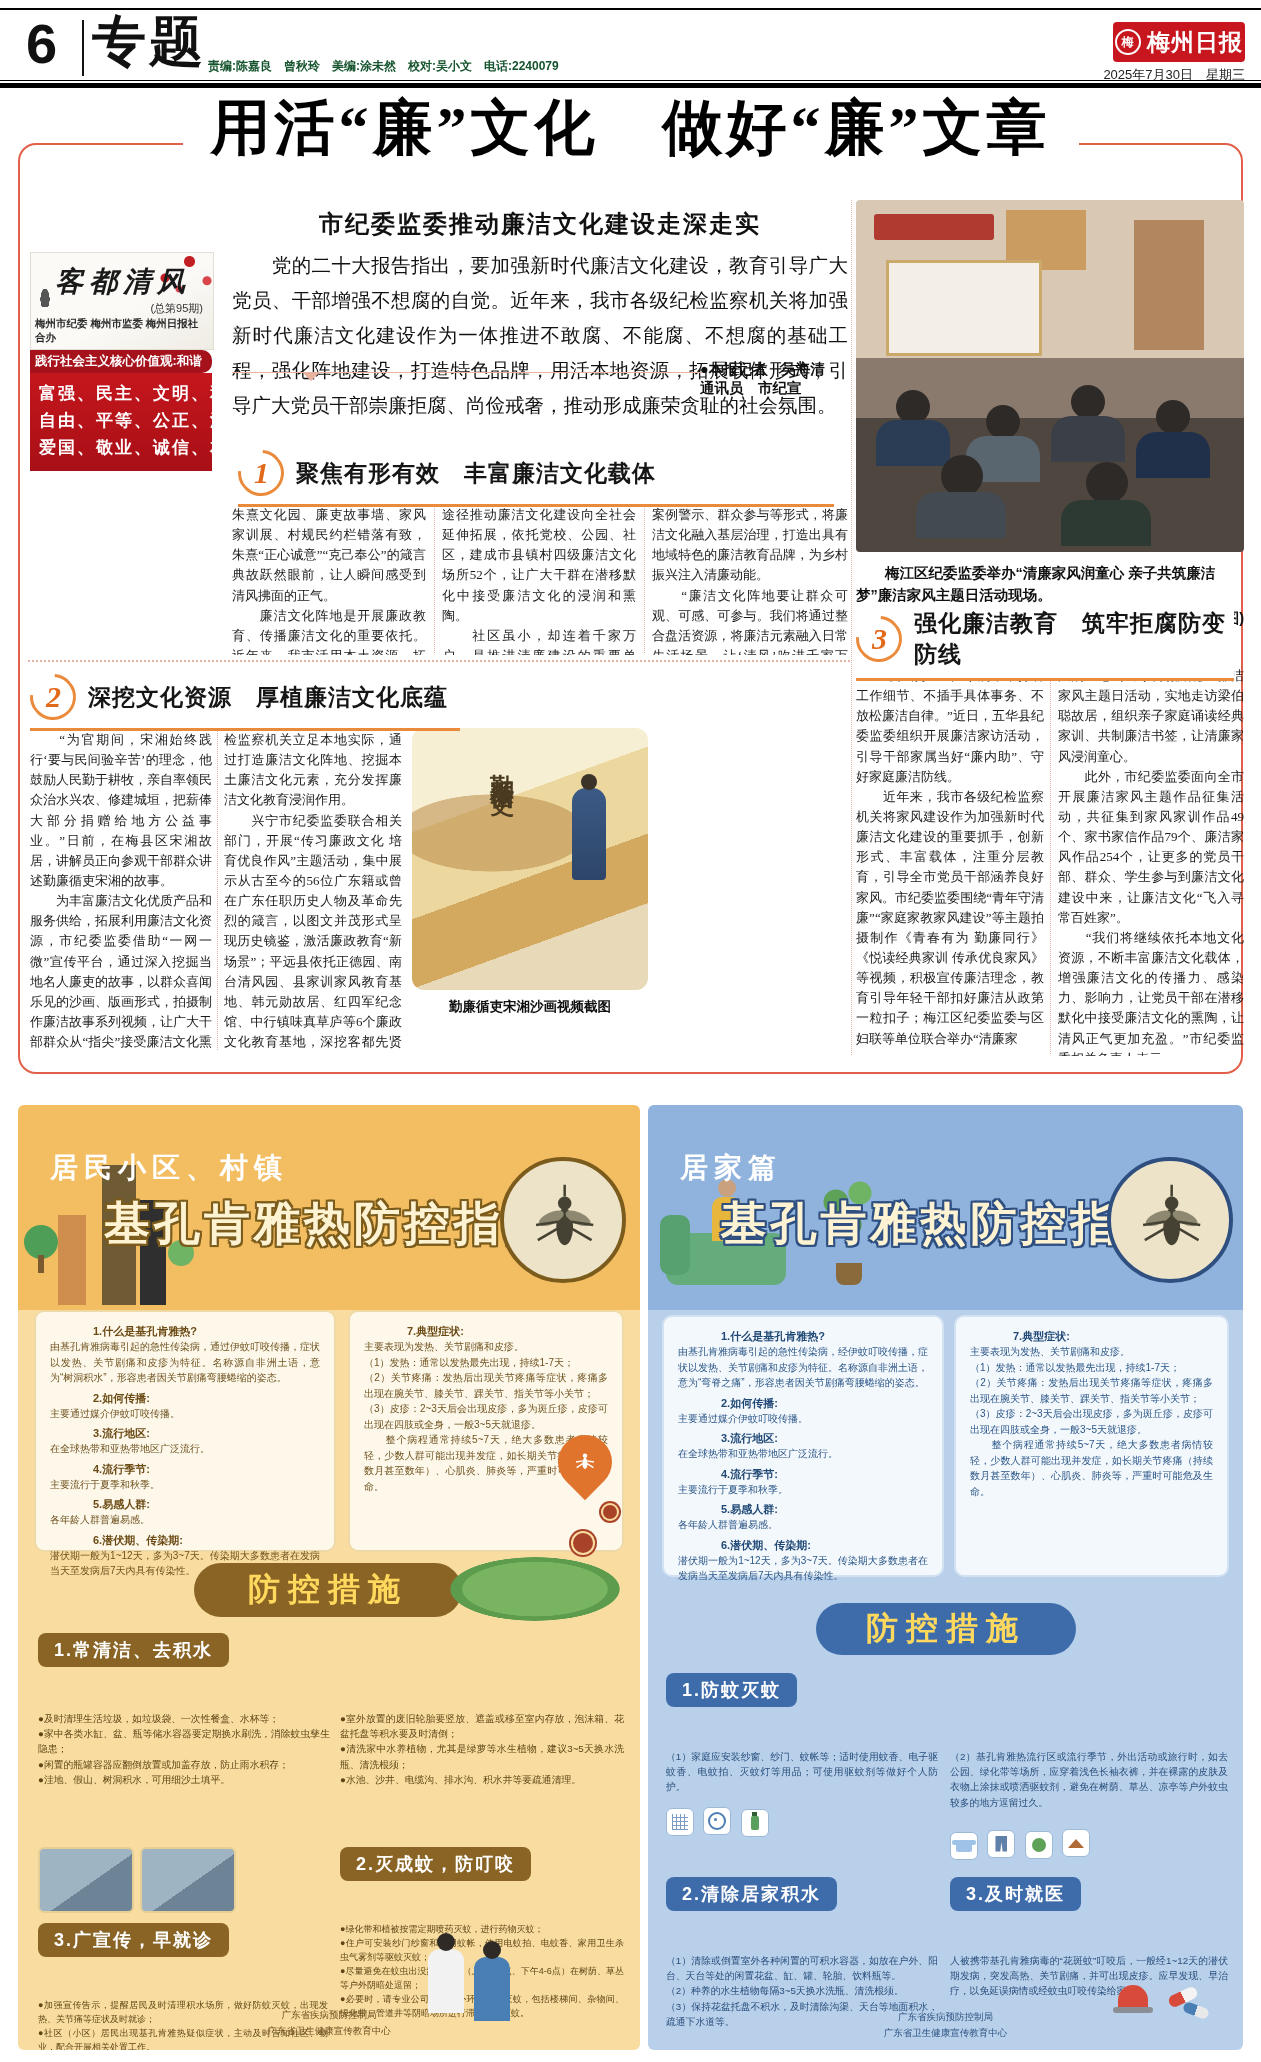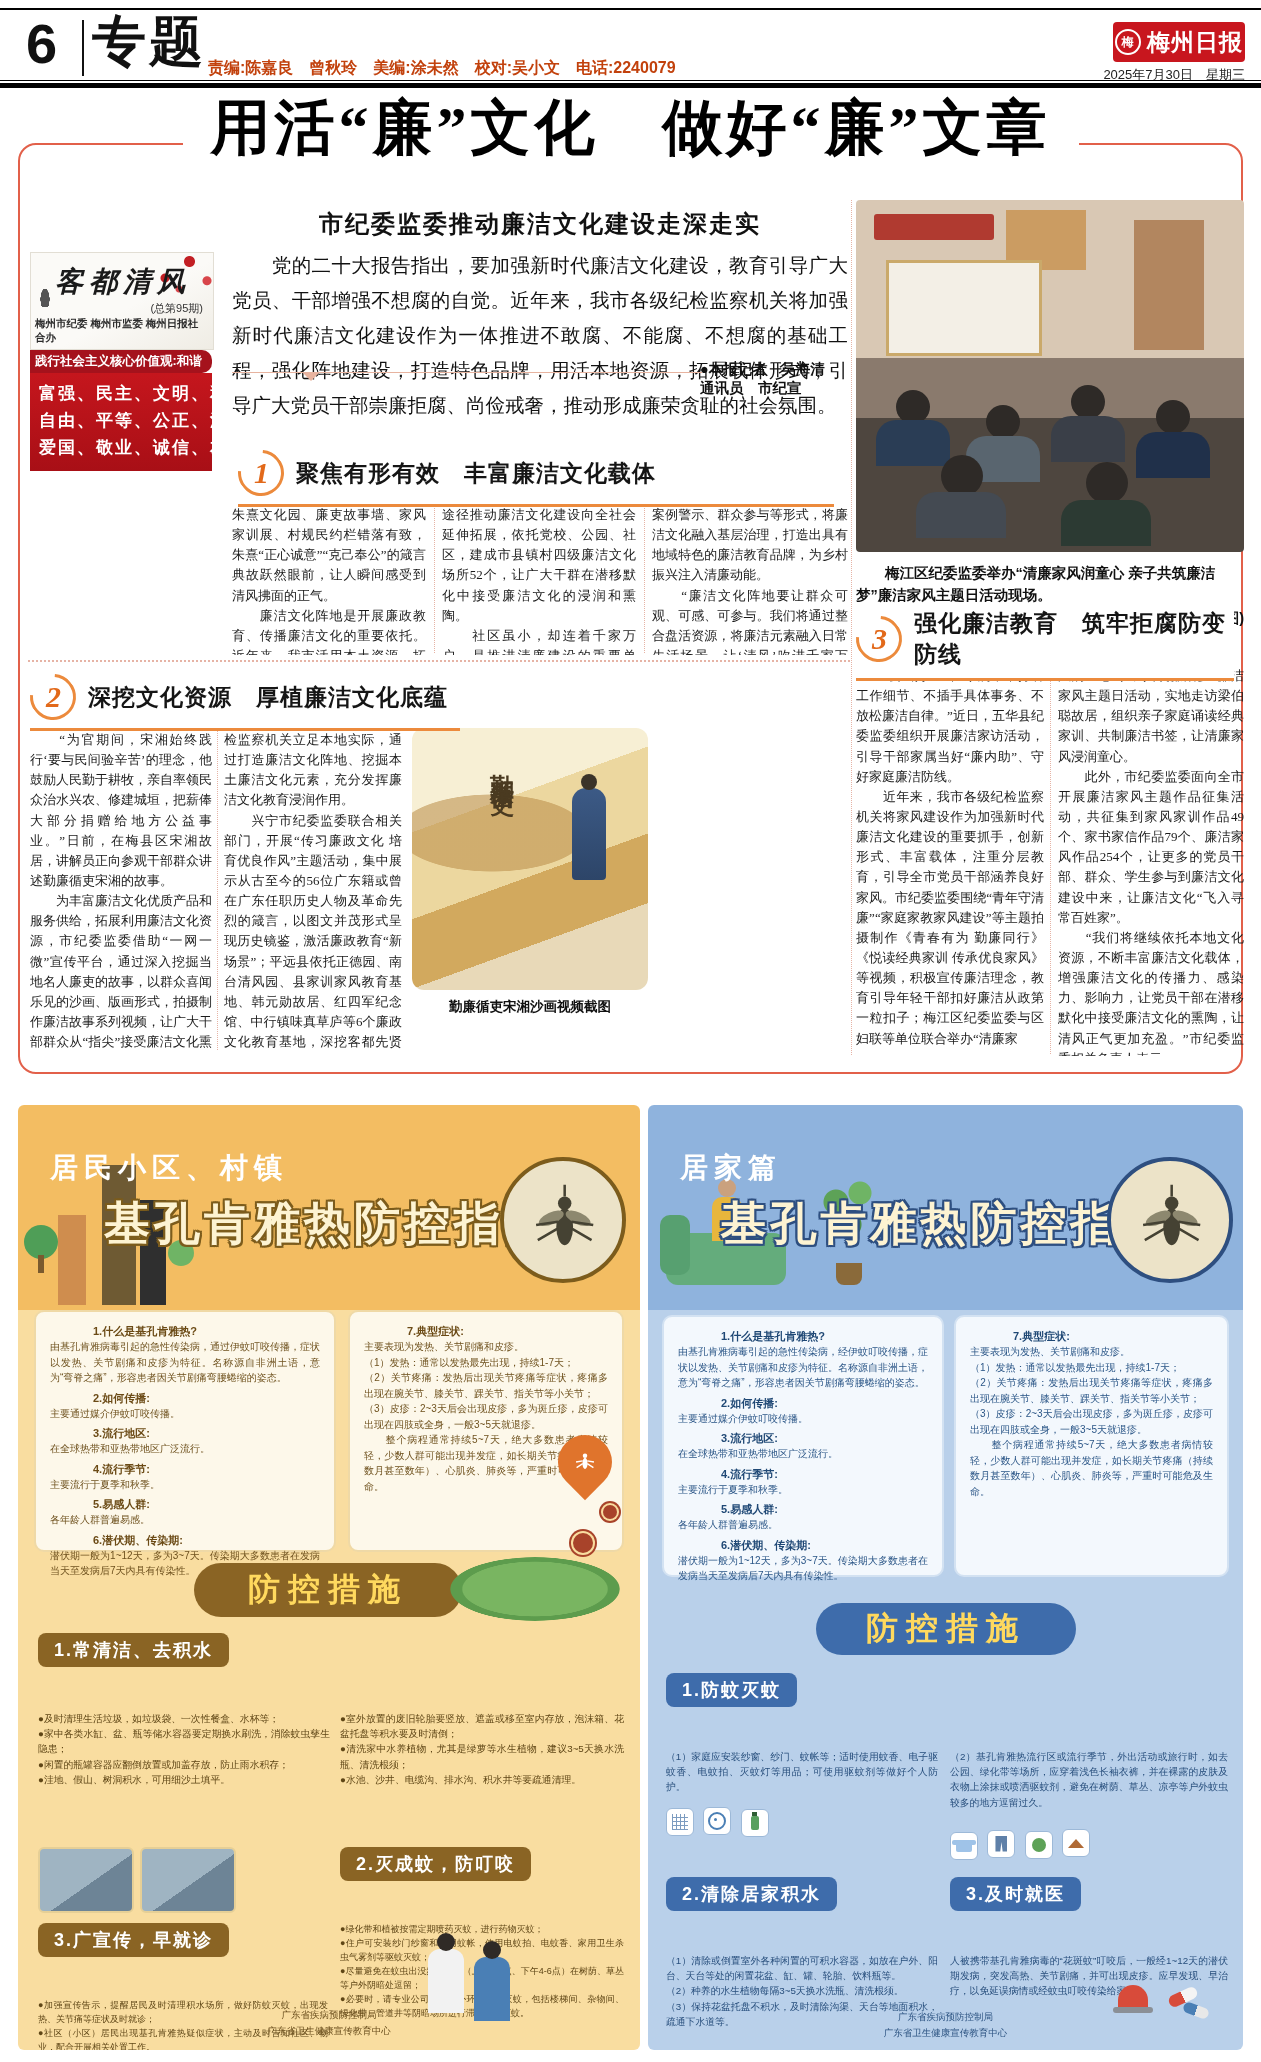--- a/index.html
+++ b/index.html
@@ -4,21 +4,21 @@
 <style>
   html,body{margin:0;padding:0;background:#fff;}
   .page{position:relative;width:1261px;height:2062px;background:#fff;overflow:hidden;
         font-family:"Liberation Sans",sans-serif;color:#111;}
   .abs{position:absolute;}
   
   .topline{position:absolute;top:8px;left:0;width:100%;height:2px;background:#000;}
   .page-num{position:absolute;left:26px;top:16px;font-size:56px;font-weight:700;line-height:1;}
   .mast-divider{position:absolute;left:82px;top:20px;width:2px;height:56px;background:#111;}
   .section-name{position:absolute;left:92px;top:14px;font-size:54px;font-weight:900;letter-spacing:3px;line-height:1;}
-  .credits{position:absolute;left:208px;top:58px;font-size:16px;font-weight:700;color:#c2410c;}
+  .credits{position:absolute;left:208px;top:58px;font-size:12px;font-weight:700;color:#14532d;}
   .brand-box{position:absolute;right:16px;top:22px;width:132px;height:40px;background:#c8161e;border-radius:4px;
              color:#fff;display:flex;align-items:center;justify-content:center;gap:6px;
              font-family:"Liberation Serif",serif;font-weight:900;font-size:23px;letter-spacing:1px;}
   .brand-emblem{width:22px;height:22px;border:2px solid #fff;border-radius:50%;display:inline-flex;
                 align-items:center;justify-content:center;font-size:12px;}
   .mast-date{position:absolute;right:16px;top:66px;font-size:13px;color:#222;}
   .rule-thin{position:absolute;top:80px;left:0;width:100%;height:1px;background:#000;}
   .rule-thick{position:absolute;top:83px;left:0;width:100%;height:5px;background:#000;}
 
   
@@ -324,21 +324,21 @@
         <circle cx="52" cy="30" r="8" fill="#454233"></circle>
         <ellipse cx="36" cy="48" rx="16" ry="7" fill="#8d886f" transform="rotate(-25 36 48)"></ellipse>
         <ellipse cx="68" cy="48" rx="16" ry="7" fill="#8d886f" transform="rotate(25 68 48)"></ellipse>
         <path d="M44 60 L20 74 M44 52 L18 56 M60 60 L84 74 M60 52 L86 56 M52 22 L52 8" stroke="#454233" stroke-width="3" fill="none"></path>
       </svg>
     </div>
 
     <div class="p-card" style="top:205px;left:16px;width:302px;height:242px;">
       <div class="qa">
           <b>1.什么是基孔肯雅热?</b>
-          <span>由基孔肯雅病毒引起的急性传染病，通过伊蚊叮咬传播，症状以发热、关节剧痛和皮疹为特征。名称源自非洲土语，意为“弯脊之痛”，形容患者因关节剧痛弯腰蜷缩的姿态。</span>
+          <span>由基孔肯雅病毒引起的急性传染病，通过伊蚊叮咬传播，症状以发热、关节剧痛和皮疹为特征。名称源自非洲土语，意为“树洞积水”，形容患者因关节剧痛弯腰蜷缩的姿态。</span>
         </div>
       <div class="qa">
           <b>2.如何传播:</b>
           <span>主要通过媒介伊蚊叮咬传播。</span>
         </div>
       <div class="qa">
           <b>3.流行地区:</b>
           <span>在全球热带和亚热带地区广泛流行。</span>
         </div>
       <div class="qa">

